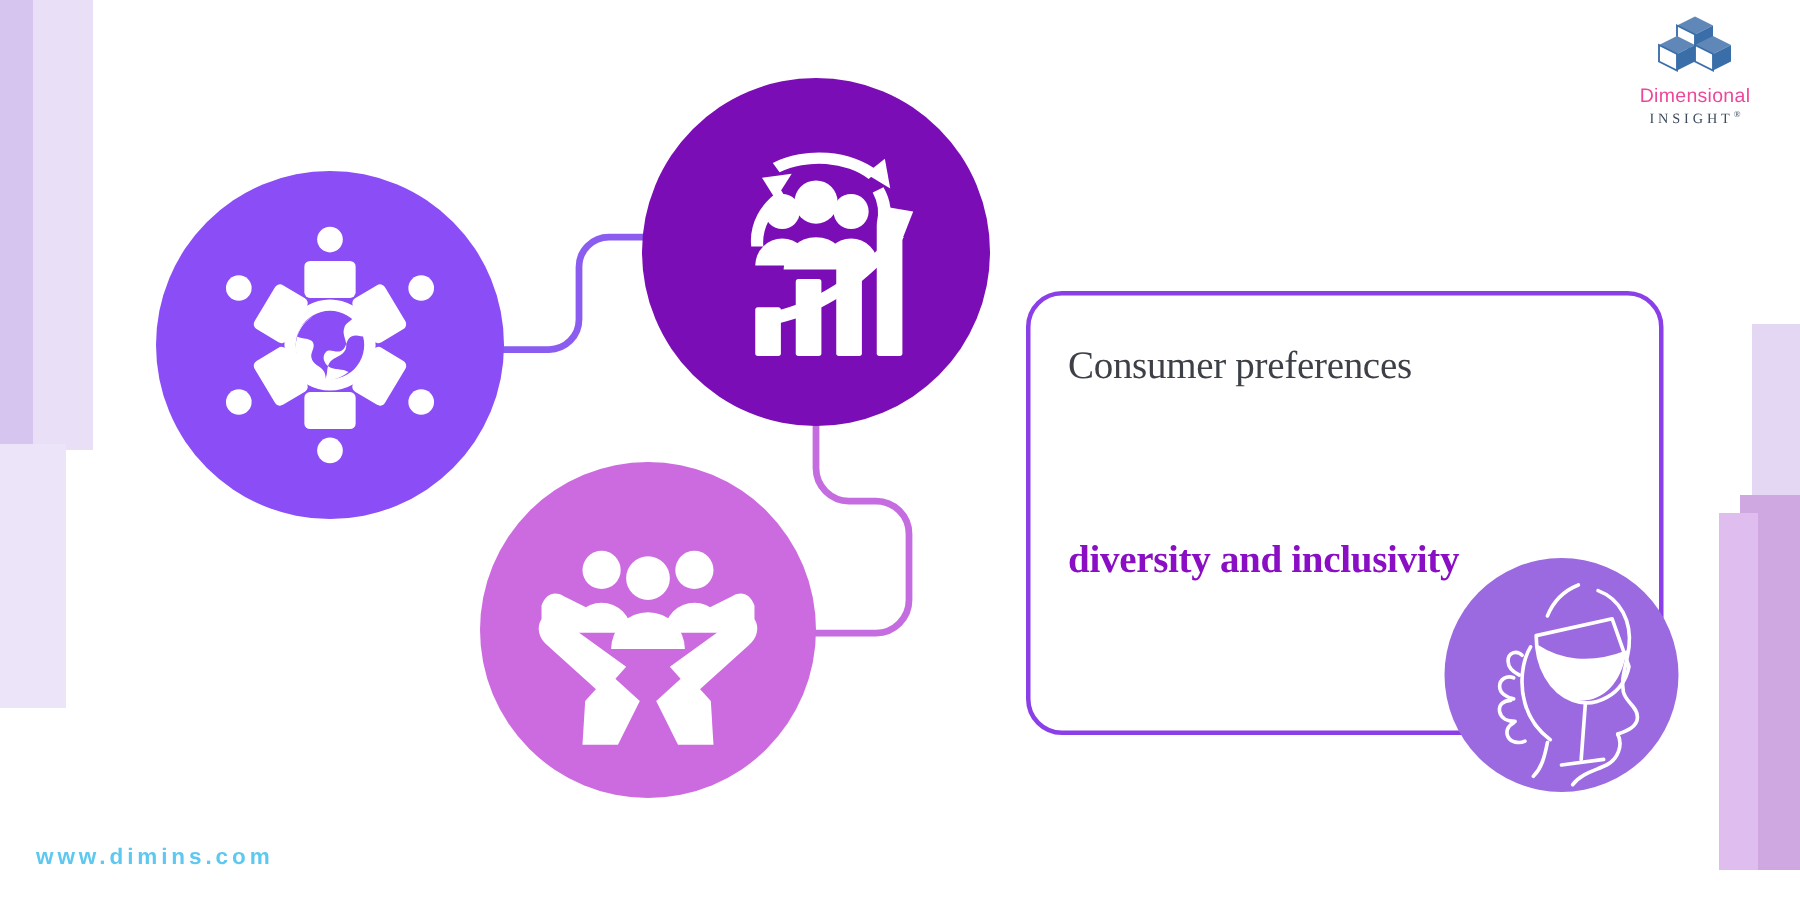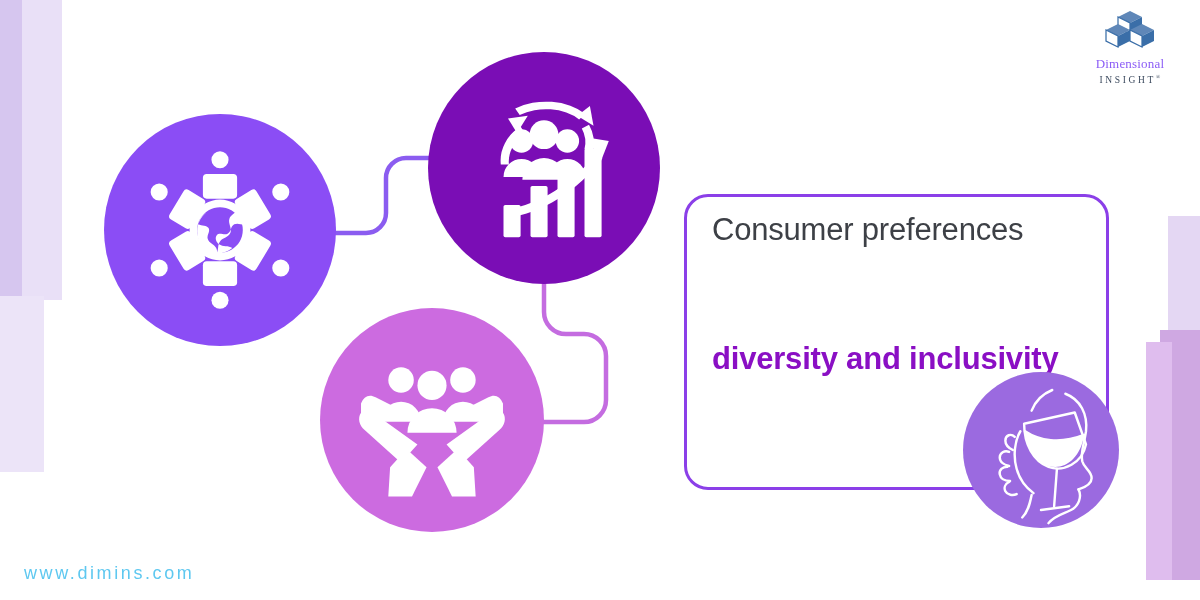--- a/index.html
+++ b/index.html
@@ -30,43 +30,44 @@
   #circle-hands{left:320px;top:308px;width:224px;height:224px;background:#cc6be0;}
   #circle-wine{left:963px;top:372px;width:156px;height:156px;background:#9b6ae0;}
 
   
   #callout{
     position:absolute;left:684px;top:194px;width:425px;height:296px;
     box-sizing:border-box;
     border:3px solid #8b3fe8;border-radius:24px;background:transparent;
   }
   #callout-text{
-    position:absolute;left:712px;top:208px;width:400px;
-    font-size:31px;line-height:43px;color:#3d4046;font-weight:400;
+    position:absolute;left:712px;top:222px;width:400px;
+    font-size:26px;line-height:43px;color:#3d4046;font-weight:400;
     letter-spacing:-0.2px;
+    font-family:Liberation Serif, serif;
   }
   #callout-text .hl{color:#8a0fc4;font-weight:700;}
 
   
   #logo{position:absolute;right:14px;top:10px;width:112px;text-align:center;}
   #logo-mark{display:block;margin:0 auto;}
   #logo-name{
-    font-family:Liberation Serif, serif;
-    font-size:13px;color:#8b5cf6;line-height:14px;margin-top:1px;letter-spacing:.2px;
+    font-family:Liberation Sans, sans-serif;
+    font-size:13px;color:#ec4899;line-height:14px;margin-top:1px;letter-spacing:.2px;
   }
   #logo-sub{
     font-family:"Liberation Serif","DejaVu Serif",serif;
     font-size:9.5px;color:#3c4a5e;letter-spacing:2.6px;line-height:12px;
   }
   #logo-sub .reg{font-size:6px;vertical-align:super;letter-spacing:0;}
 
   
   #footer-url{
     position:absolute;left:24px;top:563px;
-    font-size:18px;color:#5ec8f0;letter-spacing:2.6px;
+    font-size:15px;color:#5ec8f0;letter-spacing:2.6px;font-weight:bold;
   }
 </style>
 </head>
 <body>
 
 <div class="stage">
 
   <div class="bar bar-l1"></div>
   <div class="bar bar-l2"></div>
   <div class="bar bar-l3"></div>

